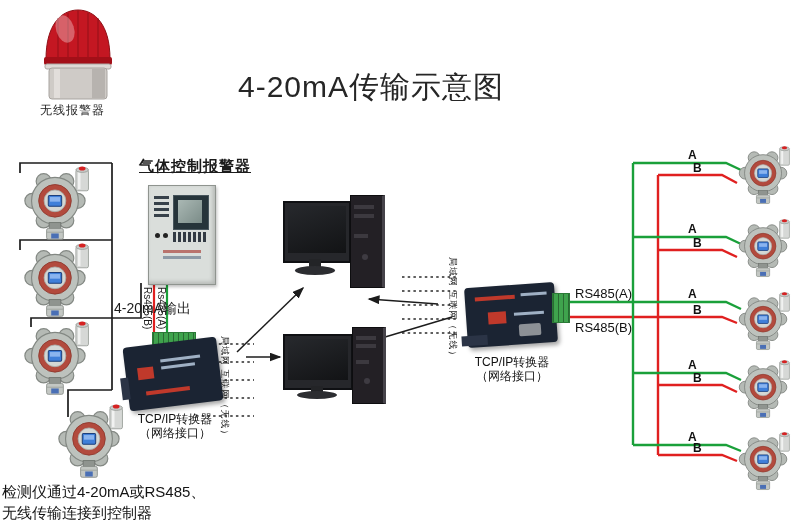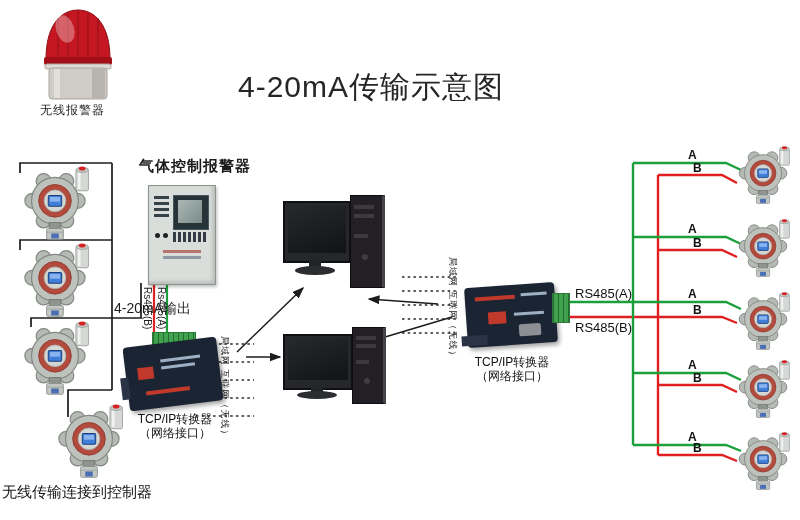--- a/index.html
+++ b/index.html
@@ -3,21 +3,21 @@
 <meta charset="utf-8">
 <style>
   html,body{margin:0;padding:0;background:#fff;}
   #stage{
     position:relative;width:800px;height:520px;background:#ffffff;overflow:hidden;
     font-family:"Liberation Sans","DejaVu Sans",sans-serif;color:#1c1c1c;
   }
   .abs{position:absolute;}
   #page-title{left:238px;top:45px;font-size:30px;font-weight:500;color:#262626;letter-spacing:1px;margin-top:22px;}
   #beacon-label{left:40px;top:102px;font-size:12px;letter-spacing:1px;}
-  #panel-label{left:139px;top:157px;font-size:15px;font-weight:600;letter-spacing:1px;}
+  #panel-label{left:139px;top:157px;font-size:15px;font-weight:600;letter-spacing:1px;text-decoration:underline;}
   #label-420{left:114px;top:300px;font-size:14px;}
   .vrot{transform:rotate(90deg);transform-origin:0 0;white-space:nowrap;}
   #label-rsb{left:153px;top:287px;font-size:10px;}
   #label-rsa{left:167px;top:287px;font-size:10px;}
   .net-label{font-size:9px;color:#222;letter-spacing:1px;}
   #net-left{left:231px;top:336px;}
   #net-right{left:459px;top:257px;}
   .conv-label{font-size:12px;line-height:14px;text-align:center;color:#111;}
   #conv-left-label{left:120px;top:412px;width:110px;}
   #conv-right-label{left:462px;top:355px;width:100px;}
@@ -302,16 +302,17 @@
       <use href="#sym-detector" xlink:href="#sym-detector"></use>
     </svg>
   <svg class="abs" style="left:734px;top:358px" width="66" height="61">
       <use href="#sym-detector" xlink:href="#sym-detector"></use>
     </svg>
   <svg class="abs" style="left:734px;top:430px" width="66" height="61">
       <use href="#sym-detector" xlink:href="#sym-detector"></use>
     </svg>
 
   <div class="abs" id="caption">
+    <div>检测仪通过4-20mA或RS485、</div>
     <div>无线传输连接到控制器</div>
   </div>
 
 </div>
 
 </body></html>

